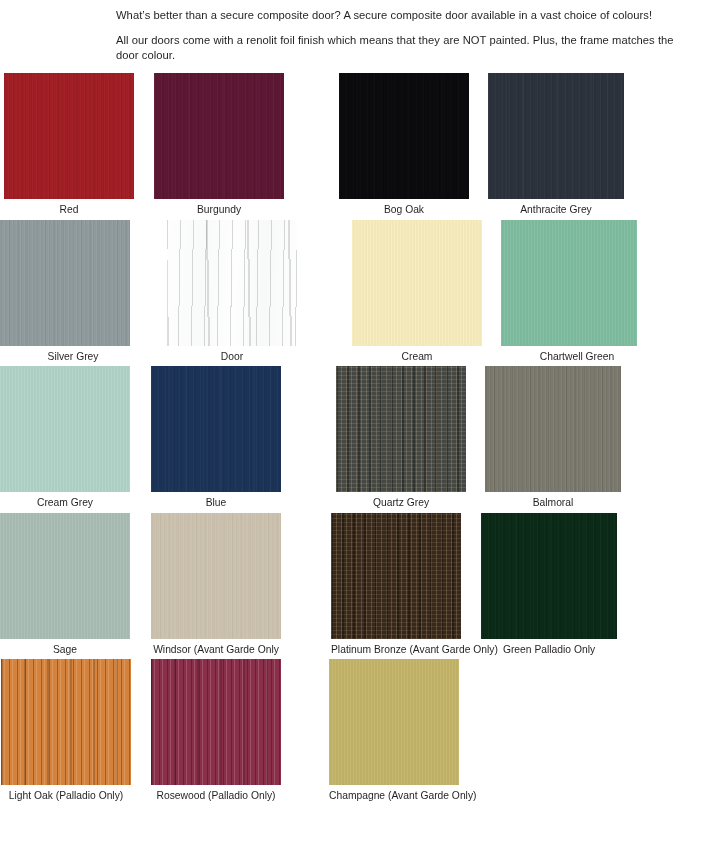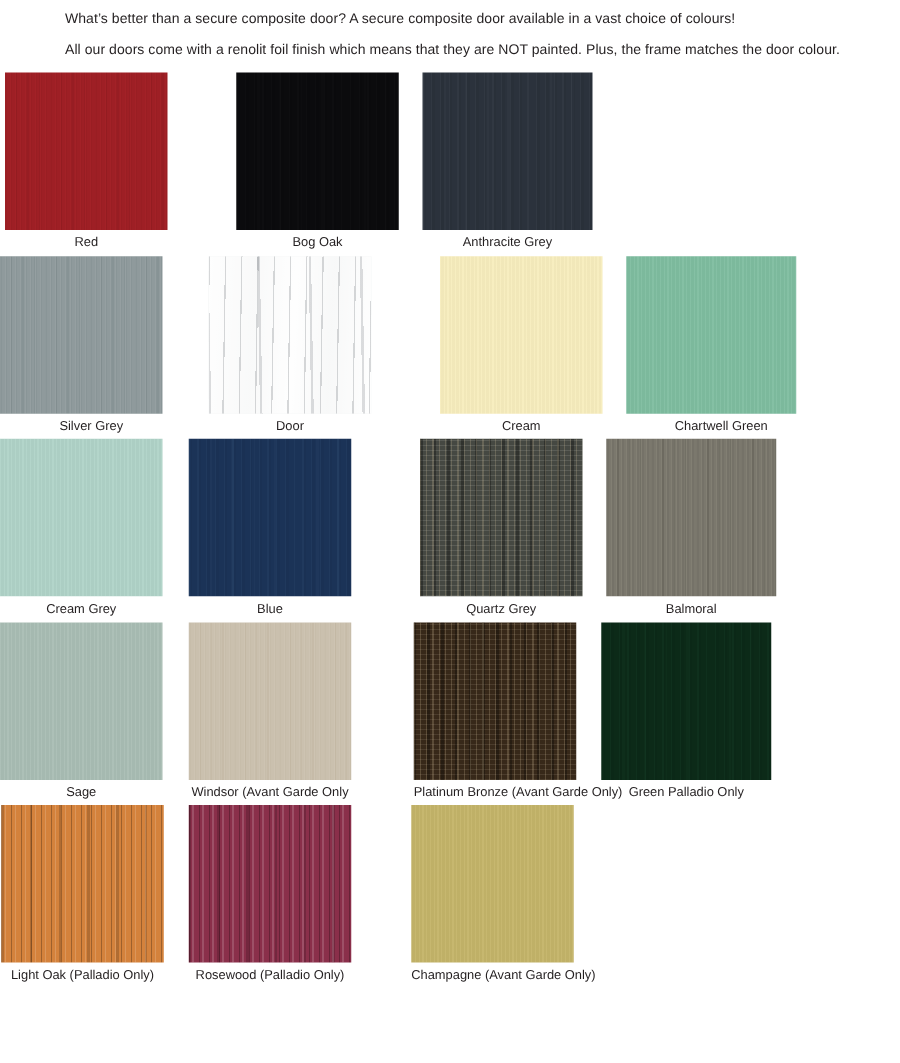--- a/index.html
+++ b/index.html
@@ -20,21 +20,21 @@
   .page {
     width: 720px;
     height: 850px;
     position: relative;
     box-sizing: border-box;
     padding: 0;
   }
 
   
   .intro {
-    padding: 8px 40px 0 52px;
+    padding: 8px 40px 0 116px;
   }
   .intro p {
     margin: 0 0 12px 0;
     font-size: 11.2px;
     line-height: 1.35;
     color: #231f20;
     letter-spacing: 0.005em;
   }
   .intro p.tight { margin-bottom: 10px; }
 
@@ -198,20 +198,24 @@
     <p class="tight">What’s better than a secure composite door? A secure composite door available in a vast choice of colours!</p>
     <p class="tight">All our doors come with a renolit foil finish which means that they are NOT painted. Plus, the frame matches the door colour.</p>
   </div>
 
   <div class="grid">
       <div class="row">
         <div class="cell" style="margin-left: 4px; width: 130px;">
           <div class="swatch grain-fine" style="background: rgb(158, 31, 37); width: 130px;"></div>
           <span class="caption">Red</span>
         </div>
+        <div class="cell" style="margin-left: 20px; width: 130px;">
+          <div class="swatch grain-med" style="background: rgb(92, 23, 51); width: 130px;"></div>
+          <span class="caption">Burgundy</span>
+        </div>
         <div class="cell" style="margin-left: 55px; width: 130px;">
           <div class="swatch grain-med" style="background: rgb(11, 11, 13); width: 130px;"></div>
           <span class="caption">Bog Oak</span>
         </div>
         <div class="cell" style="margin-left: 19px; width: 136px;">
           <div class="swatch grain-med" style="background: rgb(43, 50, 60); width: 136px;"></div>
           <span class="caption">Anthracite Grey</span>
         </div>
       </div>
       <div class="row">

